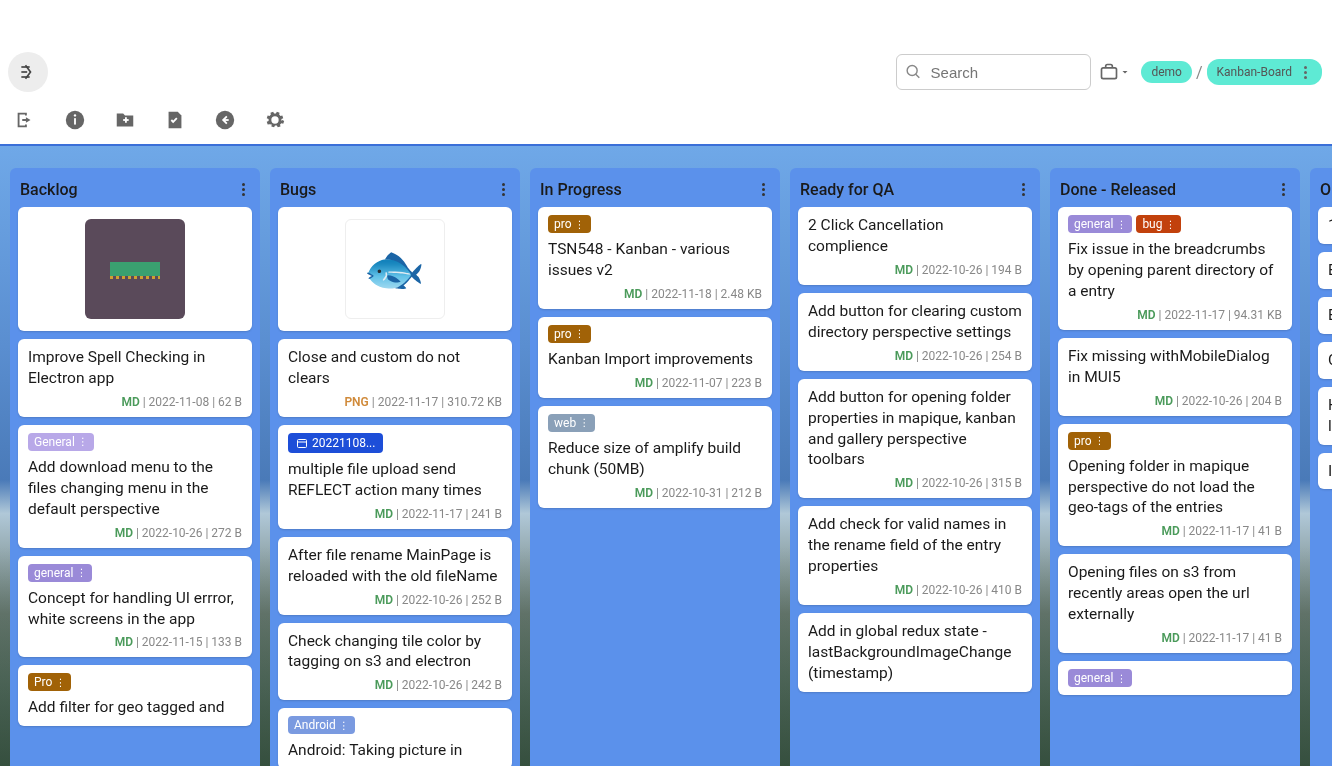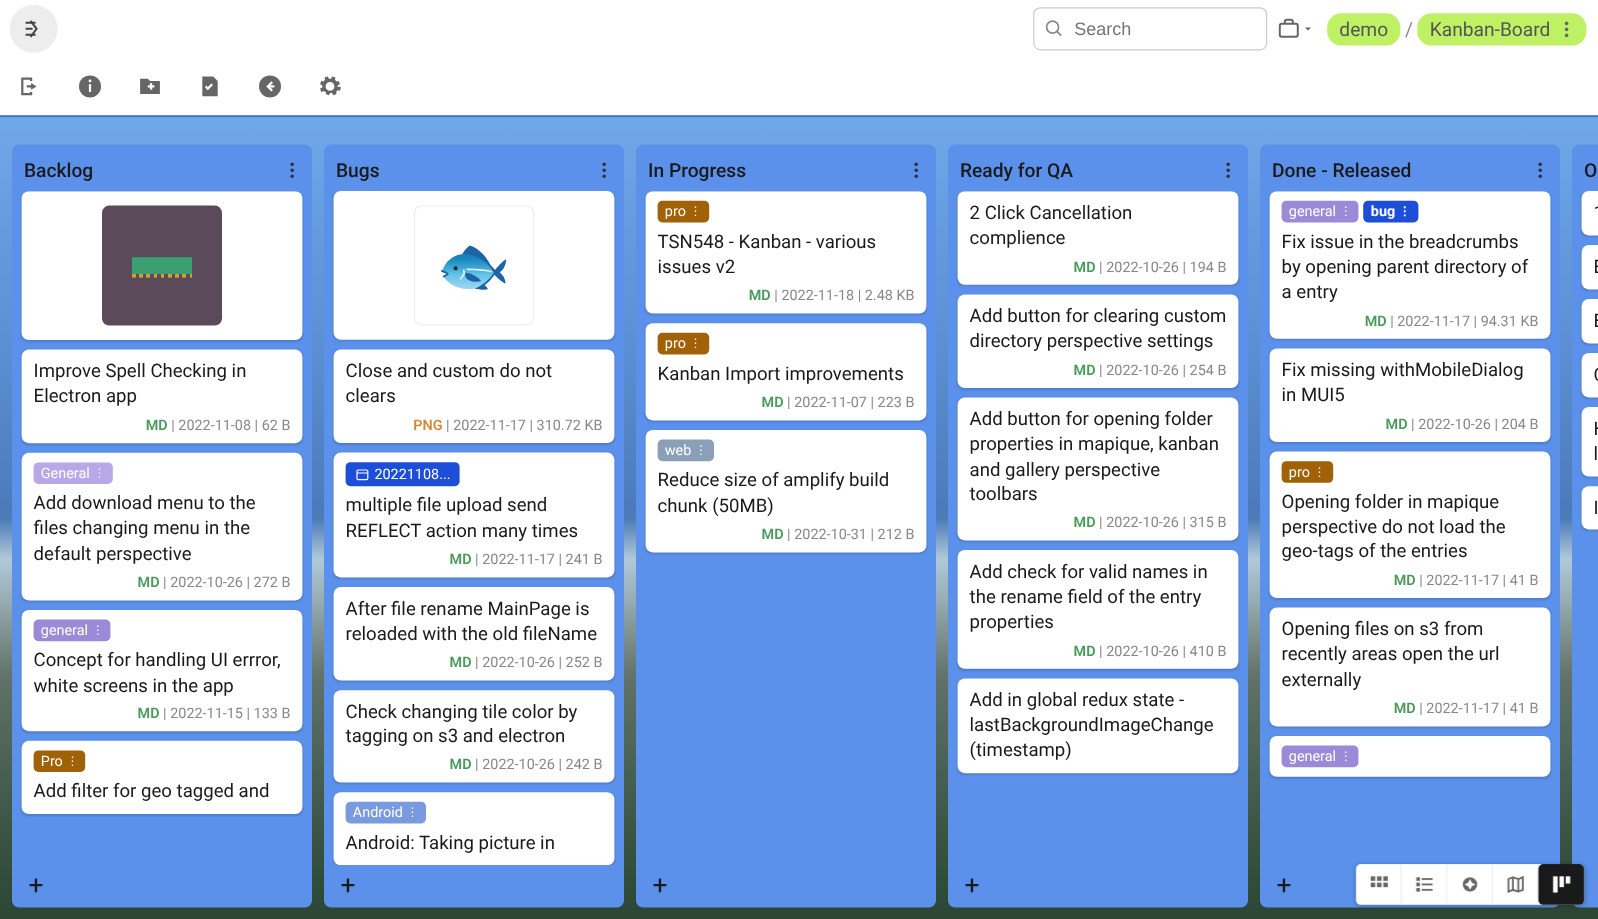--- a/index.html
+++ b/index.html
@@ -9,20 +9,21 @@
   width: 1332px;
   height: 766px;
   overflow: hidden;
   position: relative;
 }
 .topbar {
   height: 48px;
   display: flex;
   align-items: center;
   padding: 0 8px;
+  margin-top: 48px;
 }
 .hamburger-btn {
   width: 40px; height: 40px;
   border-radius: 50%;
   background: #ededed;
   display: flex; align-items: center; justify-content: center;
   color: #444;
   cursor: pointer;
 }
 .spacer { flex: 1; }
@@ -44,24 +45,24 @@
   background: transparent;
 }
 .search-box svg { margin-right: 8px; }
 .briefcase {
   display: flex; align-items: center;
   color: #555;
   margin-right: 8px;
   cursor: pointer;
 }
 .crumb {
-  background: #bef264;
+  background: #5eead4;
   border-radius: 12px;
   padding: 4px 10px;
-  font-size: 16px;
+  font-size: 12px;
   color: #555;
   margin: 0 2px;
   display: inline-flex;
   align-items: center;
 }
 .crumb .kebab { margin-left: 6px; }
 .crumb-sep { color: #888; margin: 0 2px; }
 .toolbar {
   height: 48px;
   display: flex;
@@ -161,21 +162,21 @@
   border-radius: 4px;
   display: inline-flex;
   align-items: center;
   gap: 3px;
   color: #fff;
 }
 .tag .tk { font-size: 10px; }
 .tag-pro { background: #a16207; }
 .tag-general-l { background: #b8a8e8; }
 .tag-general { background: #9a8ad8; }
-.tag-bug { background: #1d4ed8; font-weight: bold; }
+.tag-bug { background: #c2410c; }
 .tag-web { background: #8aa0b8; }
 .tag-android { background: #7a9ae0; }
 .tag-date { background: #1d4ed8; color: #fff; display: inline-flex; align-items: center; gap: 4px; padding: 3px 8px; }
 .card-title {
   font-size: 15.5px;
   color: #1a1a1a;
   line-height: 1.35;
 }
 .card-meta {
   font-size: 12px;

